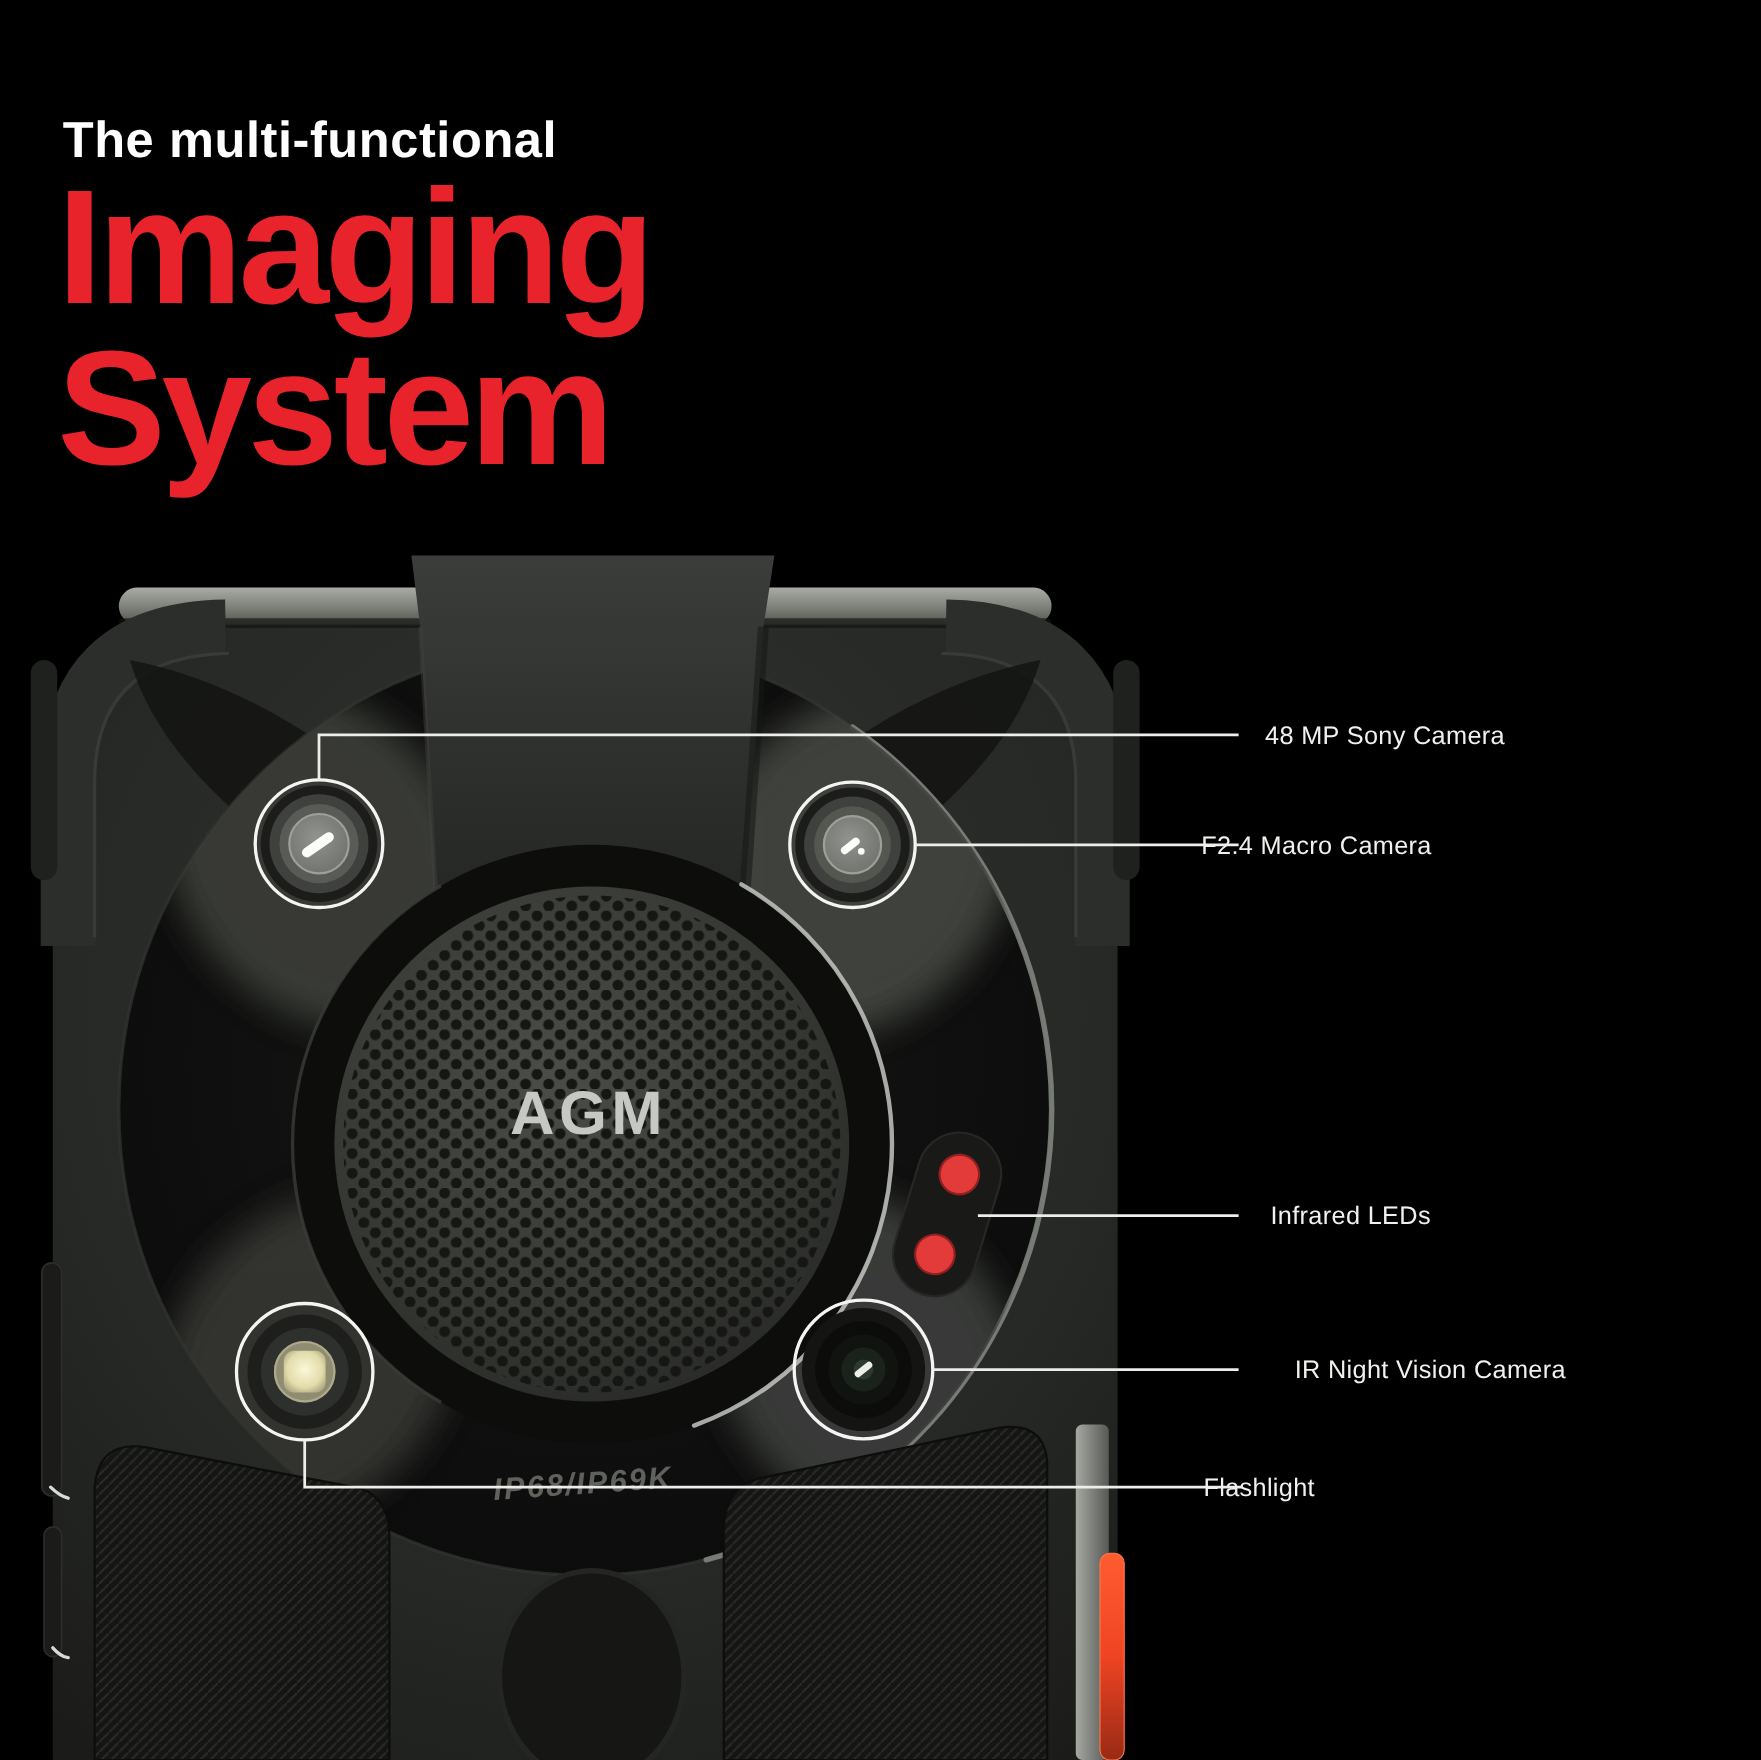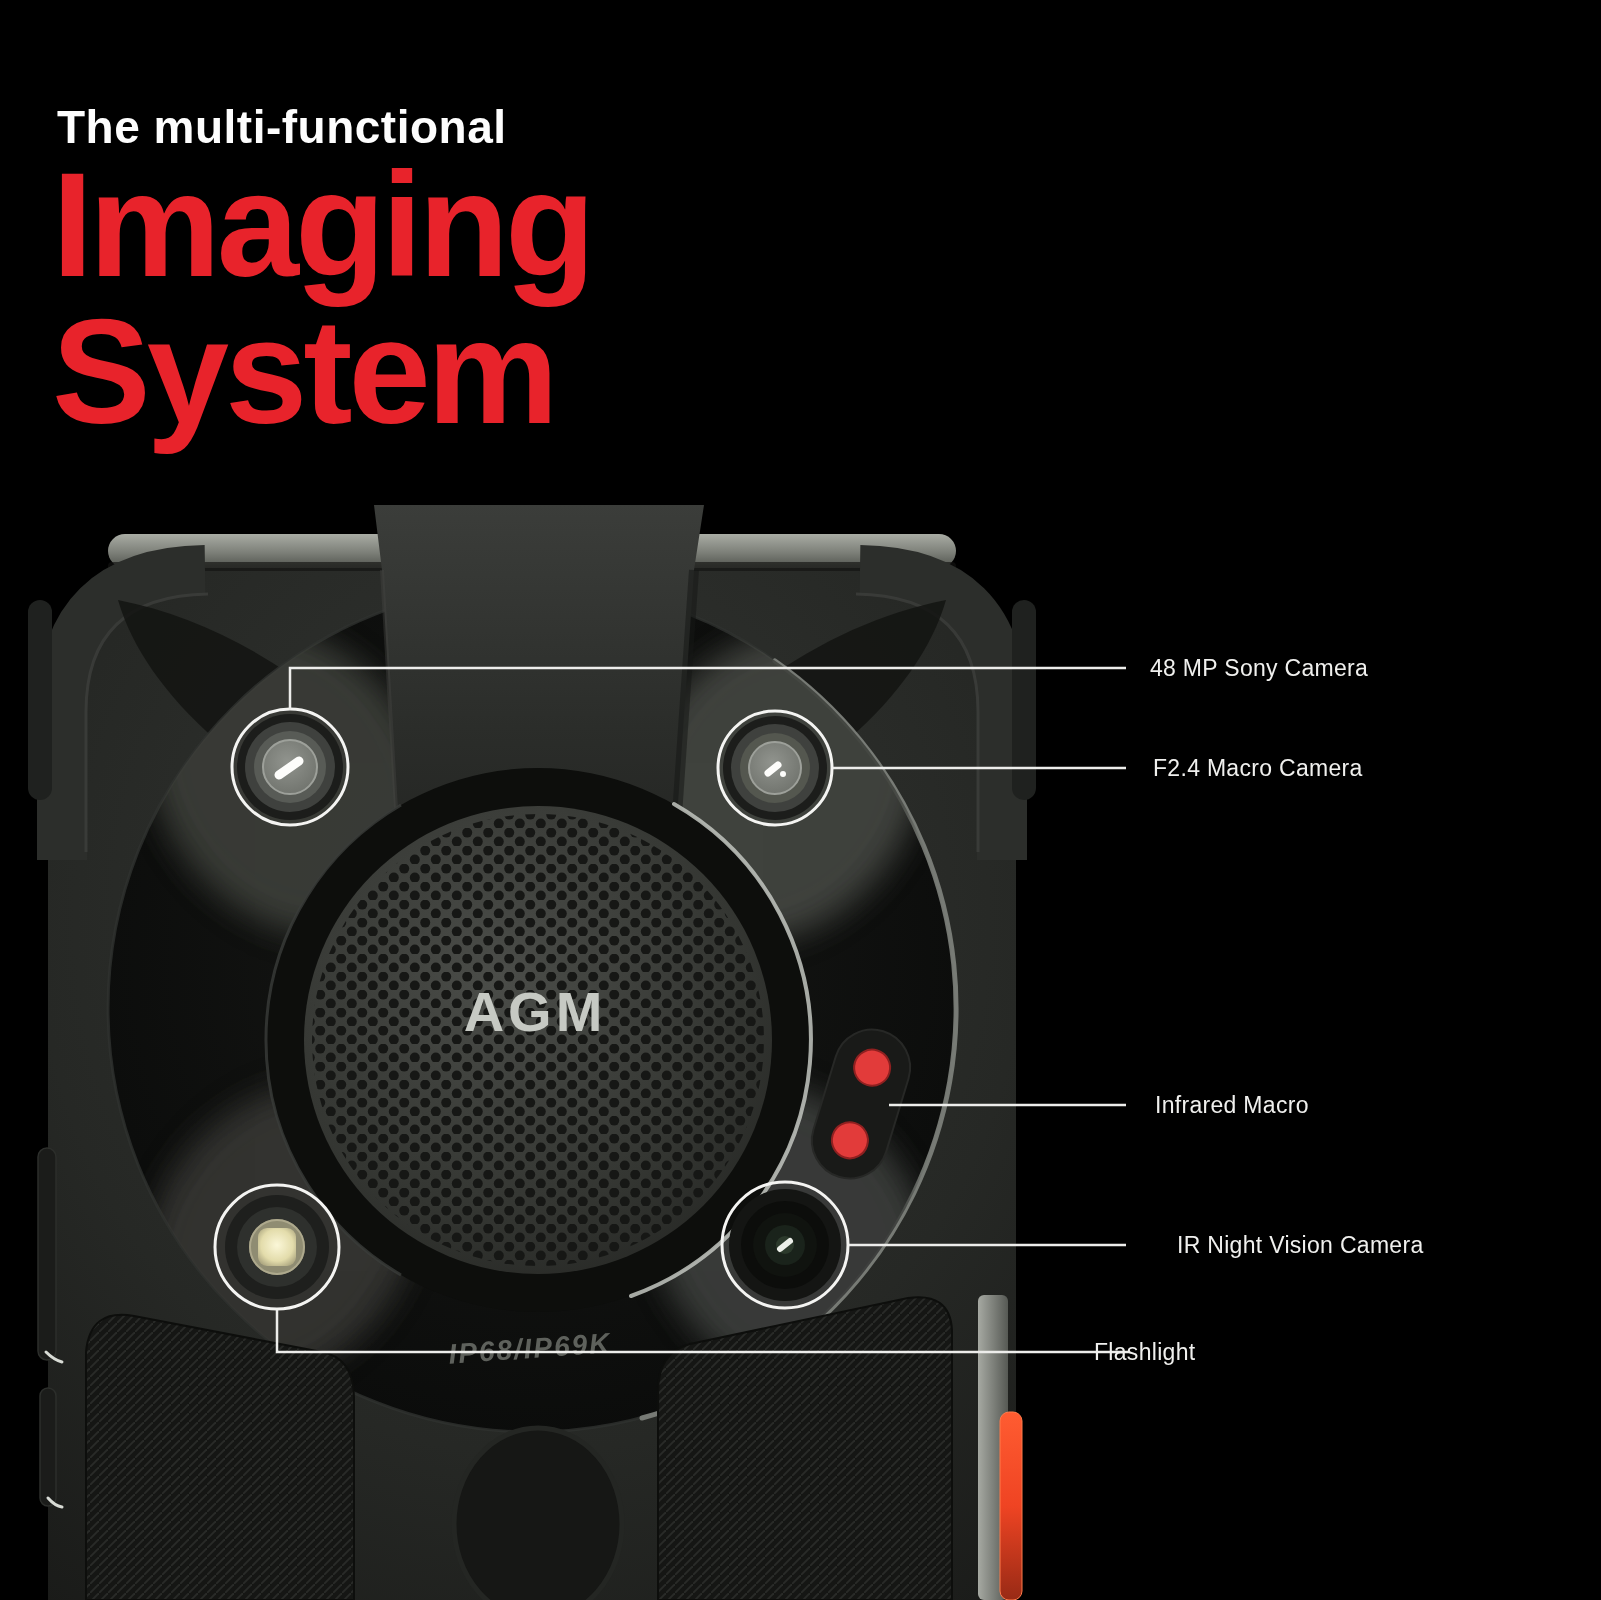--- a/index.html
+++ b/index.html
@@ -5,21 +5,21 @@
   html,body{margin:0;padding:0;background:#000;}
   #stage{position:relative;width:1601px;height:1600px;background:#000;overflow:hidden;
          font-family:"Liberation Sans", sans-serif;}
   .eyebrow{position:absolute;left:57px;top:100px;font-size:46px;font-weight:700;
            color:#fdfdfd;letter-spacing:.5px;}
   .heading{position:absolute;left:52px;top:152px;font-size:148px;font-weight:700;
            line-height:.99;color:#e8232b;letter-spacing:-4px;}
   .callout-label{position:absolute;font-size:23px;font-weight:400;color:#f0f0ee;
                  letter-spacing:.3px;white-space:nowrap;line-height:36px;}
   #lbl-0{left:1150px;top:650px;}
-  #lbl-1{left:1153px;top:750px;}
+  #lbl-1{left:1092px;top:750px;}
   #lbl-2{left:1155px;top:1087px;}
   #lbl-3{left:1153px;top:1227px;margin-left:24px;}
   #lbl-4{left:1094px;top:1334px;}
   svg{position:absolute;left:0;top:0;}
 </style>
 </head>
 <body>
 
 <div id="stage">
 
@@ -208,17 +208,17 @@
       <path d="M290,710 L290,668 L1126,668"></path>
       <path d="M833,768 L1126,768"></path>
       <path d="M889,1105 L1126,1105"></path>
       <path d="M849,1245 L1126,1245"></path>
       <path d="M277,1310 L277,1352 L1130,1352"></path>
     </g>
   </svg>
 
   <div class="callout-label" id="lbl-0">48 MP Sony Camera</div>
   <div class="callout-label" id="lbl-1">F2.4 Macro Camera</div>
-  <div class="callout-label" id="lbl-2">Infrared Macro</div>
+  <div class="callout-label" id="lbl-2">Infrared LEDs</div>
   <div class="callout-label" id="lbl-3">IR Night Vision Camera</div>
   <div class="callout-label" id="lbl-4">Flashlight</div>
 
 </div>
 
 </body></html>

